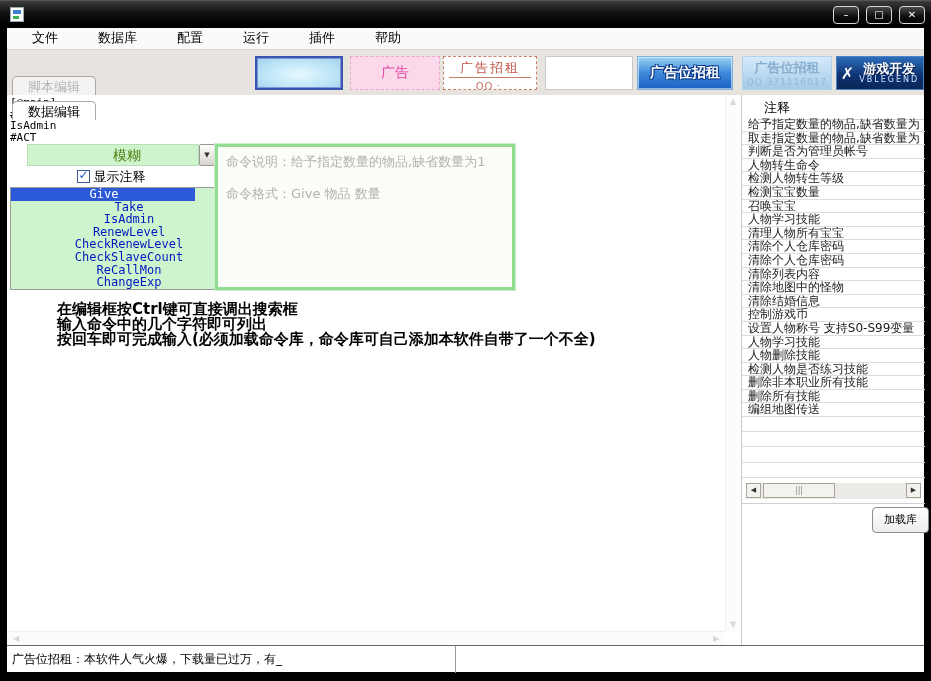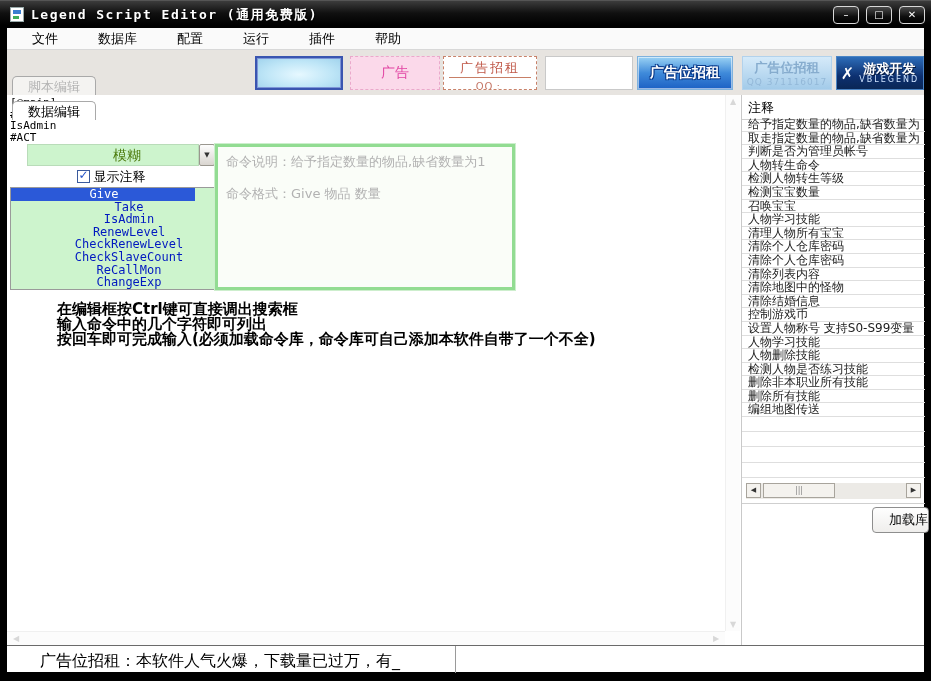--- a/index.html
+++ b/index.html
@@ -21,21 +21,21 @@
   #app-icon::after { content:""; position:absolute; left:2px; top:8px; width:6px; height:3px; background:#3fae5a; }
   #title-text { color:#fff; font-family:"DejaVu Sans Mono",monospace; font-weight:bold; font-size:13px;
     letter-spacing:1.5px; text-shadow:1px 1px 1px #000; }
   #win-controls { position:absolute; right:6px; top:5px; display:flex; gap:7px; }
   .win-btn { width:26px; height:18px; border:1px solid #d8d8d8; border-radius:4px;
     background:linear-gradient(180deg,#4a4a4a,#0e0e0e 60%,#000);
     color:#fff; font-size:10px; line-height:16px; text-align:center; cursor:default; }
 
   
   #menubar { position:absolute; left:7px; top:28px; width:917px; height:22px; background:#fafafa;
-    border-bottom:1px solid #d8d8d8; display:flex; align-items:center; padding-left:12px; }
+    border-bottom:1px solid #d8d8d8; display:flex; align-items:flex-end; padding-left:12px; }
   .menu-item { padding:2px 13px; margin-right:14px; font-size:13px; }
 
   
   #toolbar { position:absolute; left:7px; top:50px; width:917px; height:45px; background:#e7e4e0; }
   .banner { position:absolute; top:6px; height:34px; overflow:hidden; }
   #banner-1 { left:248px; width:88px; border:2px solid #3a55b0;
     background:radial-gradient(ellipse at 50% 55%, #e6f8ff 0%, #bfe6f7 55%, #9fd2ec 100%);
     box-shadow:inset 0 0 0 1px #7d95d6; }
   #banner-1 .wm { position:absolute; left:0; right:0; top:10px; text-align:center; color:#9fc4da; font-size:10px; }
   #banner-2 { left:343px; width:90px; border:1px dashed #eaa9cb; background:#fbd9ea;
@@ -112,57 +112,56 @@
 
   
   #ed-vscroll { position:absolute; right:1px; top:0; width:15px; height:536px; background:#fcfcfc; border-left:1px solid #f0f0f0; }
   #ed-vscroll .a { position:absolute; left:0; width:14px; text-align:center; color:#d8d8d8; font-size:8px; }
   #ed-hscroll { position:absolute; left:0; bottom:0; width:718px; height:14px; background:#fcfcfc; border-top:1px solid #f0f0f0; }
   #ed-hscroll .a { position:absolute; top:0; width:14px; text-align:center; color:#d8d8d8; font-size:8px; line-height:14px; }
 
   
   #sidebar { position:absolute; left:741px; top:95px; width:183px; height:550px; background:#fff;
     border-left:1px solid #c9c9c9; }
-  #sb-header { font-size:13px; padding:4px 0 2px 6px; border-bottom:1px solid #cfcfcf; }
+  #sb-header { font-size:13px; padding:4px 0 2px 6px; border-bottom:1px solid #cfcfcf;margin-left:16px; }
   #sb-items { position:absolute; left:0; top:23px; width:183px; }
   .sb-item { height:13.6px; line-height:13.5px; font-size:12px; color:#1c1c1c; padding-left:6px;
     border-bottom:1px solid #dedede; white-space:nowrap; overflow:hidden; }
   .sb-item:empty { height:15.2px; }
   #sb-hscroll { position:absolute; left:4px; top:388px; width:175px; height:16px; background:#eceae6; }
   #sb-hscroll .sc-btn { height:15px; top:0; }
   #sb-hscroll .left { left:0; }
   #sb-hscroll .right { left:auto; right:0; }
   #sb-thumb { position:absolute; left:17px; top:0; width:72px; height:15px; background:#f4f2ee;
     border:1px solid #a8a49c; text-align:center; color:#888; font-size:8px; line-height:13px; }
   #sb-sep { position:absolute; left:0; top:408px; width:183px; border-top:1px solid #cfcfcf; }
   #radio-group { position:absolute; left:6px; top:414px; width:176px; }
   .radio-row { display:flex; align-items:center; gap:5px; height:16px; margin-bottom:8px; }
   .radio-dot { width:13px; height:13px; border-radius:50%; border:1px solid #9a9a9a; background:#f1f1f1; position:relative; }
   .radio-row.selected .radio-dot { background:#fff; border-color:#666; }
   .radio-row.selected .radio-dot::after { content:""; position:absolute; left:3px; top:3px; width:5px; height:5px;
     border-radius:50%; background:#1d3fd0; }
   .radio-label { font-size:13px; }
   #load-btn { position:absolute; left:124px; top:-2px; width:57px; height:26px; border:1px solid #8e8e8e;
-    border-radius:4px; background:linear-gradient(180deg,#fefefe,#efeeec); font-size:13px;
-    text-align:right; line-height:24px; }
+    border-radius:4px; background:linear-gradient(180deg,#fefefe,#efeeec); font-size:11px;
+    text-align:center; line-height:24px; }
 
   
   #statusbar { position:absolute; left:7px; top:645px; width:917px; height:27px; background:#fff;
     border-top:1px solid #6a6a6a; }
-  #status-text { position:absolute; left:5px; top:5px; font-size:16px;margin-left:28px; }
+  #status-text { position:absolute; left:5px; top:5px; font-size:12px; }
   #status-div { position:absolute; left:448px; top:0; height:27px; border-left:1px solid #9a9a9a; }
 </style>
 </head>
 <body>
 
 <div id="window">
 
   <div id="titlebar" class="dither">
     <div id="app-icon"></div>
-    <span id="title-text">Legend Script Editor (通用免费版)</span>
     <div id="win-controls">
       <div class="win-btn">–</div>
       <div class="win-btn">□</div>
       <div class="win-btn">✕</div>
     </div>
   </div>
 
   <div id="menubar">
       <div class="menu-item">文件</div>
       <div class="menu-item">数据库</div>

